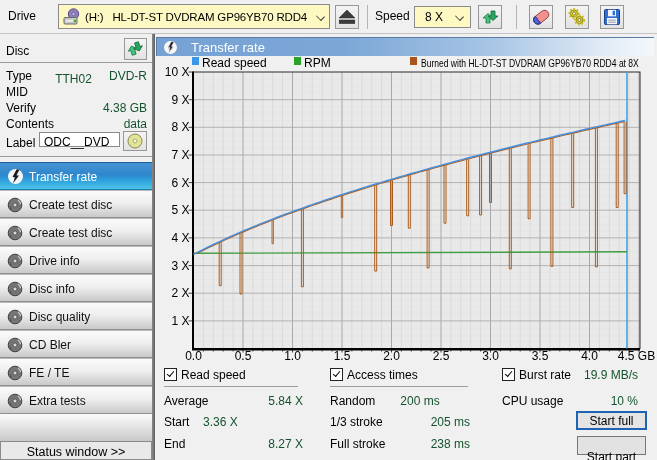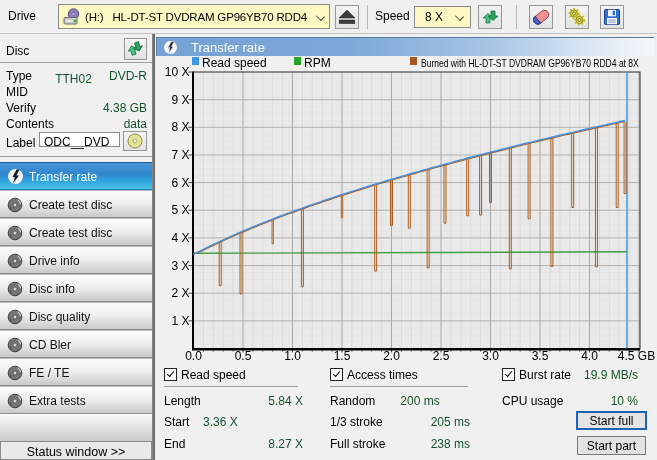--- a/index.html
+++ b/index.html
@@ -406,31 +406,31 @@
 <div class="ck" style="left:164px;top:368px"></div>
 <div class="abs" style="left:181px;top:368px">Read speed</div>
 <div class="hr" style="left:164px;top:386px;width:134px"></div>
 <div class="ck" style="left:330px;top:368px"></div>
 <div class="abs" style="left:347px;top:368px">Access times</div>
 <div class="hr" style="left:330px;top:386px;width:138px"></div>
 <div class="ck" style="left:502px;top:368px"></div>
 <div class="abs" style="left:519px;top:368px">Burst rate</div>
 <div class="abs blue" style="left:538px;top:368px;width:100px;text-align:right">19.9 MB/s</div>
 
-<div class="abs" style="left:164px;top:394px">Length</div>
+<div class="abs" style="left:164px;top:394px">Average</div>
 <div class="abs blue" style="left:203px;top:394px;width:100px;text-align:right">5.84 X</div>
 <div class="abs" style="left:164px;top:415px">Start</div>
 <div class="abs blue" style="left:203px;top:415px;width:100px;">3.36 X</div>
 <div class="abs" style="left:164px;top:437px">End</div>
 <div class="abs blue" style="left:203px;top:437px;width:100px;text-align:right">8.27 X</div>
 
 <div class="abs" style="left:330px;top:394px">Random</div>
 <div class="abs blue" style="left:370px;top:394px;width:100px;text-align:center">200 ms</div>
 <div class="abs" style="left:330px;top:415px">1/3 stroke</div>
 <div class="abs blue" style="left:370px;top:415px;width:100px;text-align:right">205 ms</div>
 <div class="abs" style="left:330px;top:437px">Full stroke</div>
 <div class="abs blue" style="left:370px;top:437px;width:100px;text-align:right">238 ms</div>
 
 <div class="abs" style="left:502px;top:394px">CPU usage</div>
 <div class="abs blue" style="left:538px;top:394px;width:100px;text-align:right">10 %</div>
 
 <div class="abs" style="left:576px;top:411px;width:71px;height:19px;border:2px solid #1f64b4;background:#e4e4e4;text-align:center;padding-top:1px">Start full</div>
-<div class="abs" style="left:577px;top:436px;width:69px;height:19px;border:1px solid #777;background:#e2e2e2;text-align:center;padding-top:2px">Start part</div>
+<div class="abs" style="left:577px;top:436px;width:69px;height:19px;border:1px solid #777;background:#e2e2e2;text-align:center;padding-top:13px">Start part</div>
 
 </body></html>

